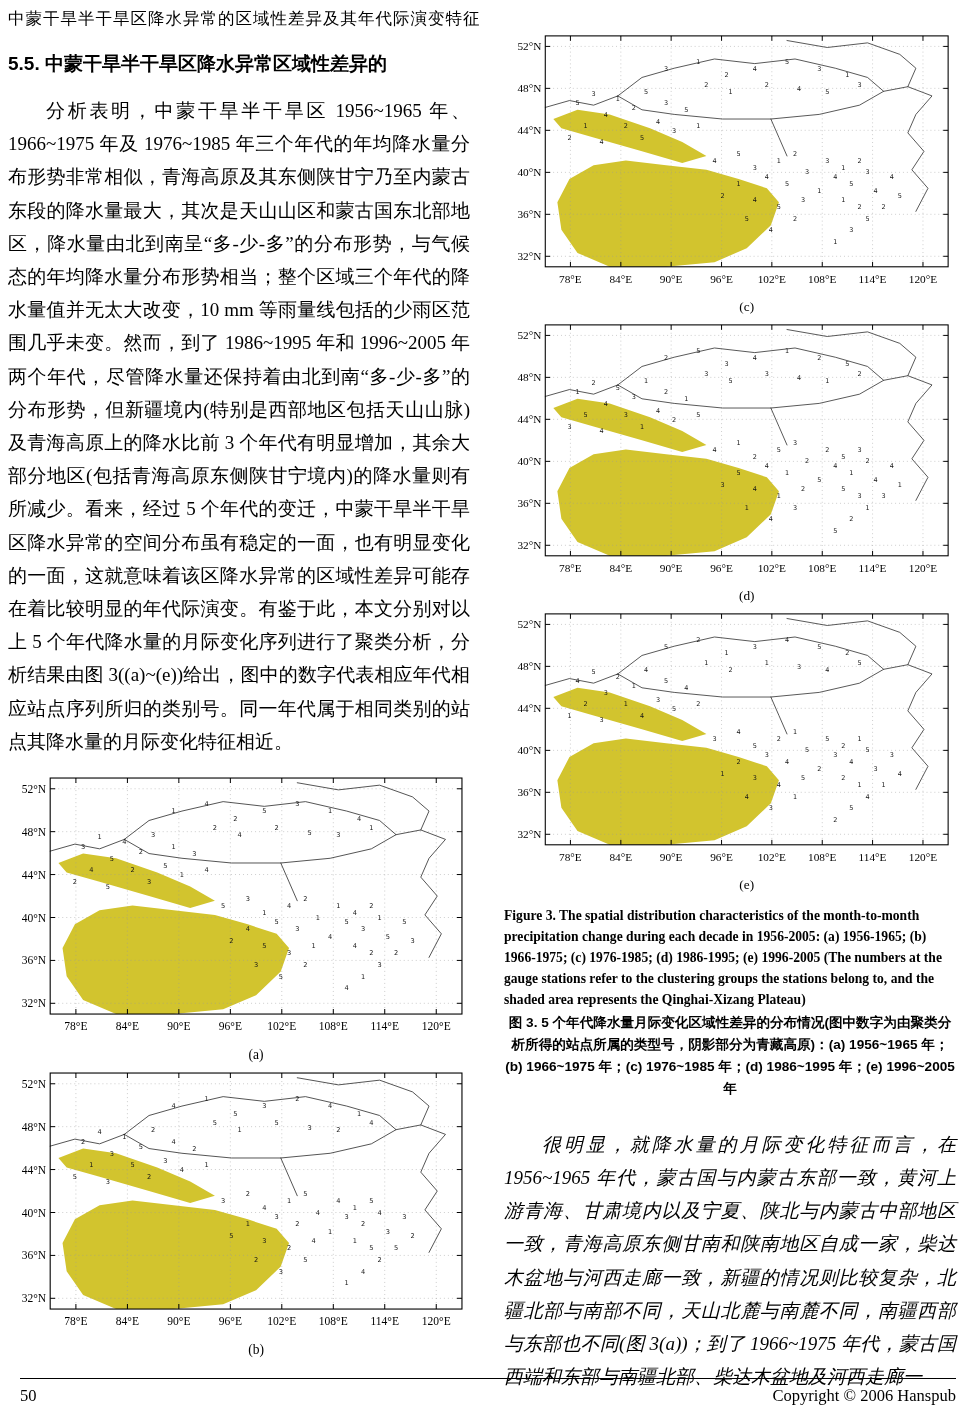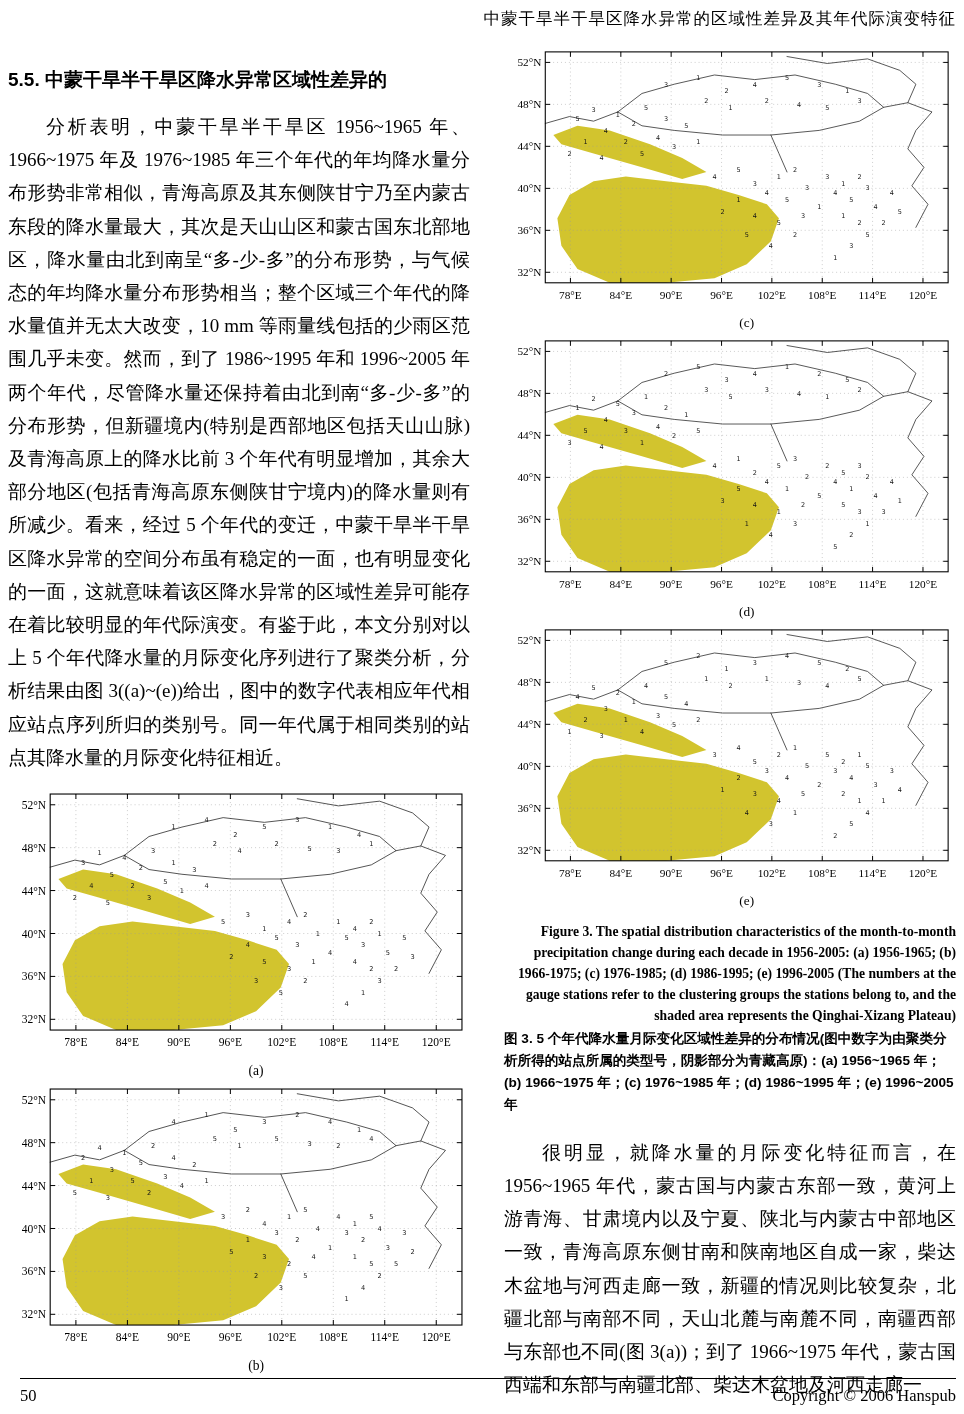--- a/index.html
+++ b/index.html
@@ -5,22 +5,22 @@
   * { margin: 0; padding: 0; box-sizing: border-box; }
   html,body { background: #ffffff; }
   body {
     width: 964px; height: 1414px;
     position: relative; overflow: hidden;
     font-family: "Liberation Serif", "DejaVu Serif", serif;
     color: #000;
   }
   .page { padding: 8px 8px 0 8px; height: 100%; position: relative; }
   .running-title {
-    text-align: right; font-size: 16.5px; letter-spacing: 1px;
-    margin-bottom: 16px;
+    text-align: left; font-size: 16.5px; letter-spacing: 1px;
+    margin-bottom: 0;
   }
   .columns { display: flex; gap: 34px; }
   .col-left { width: 462px; flex: 0 0 462px; }
   .col-right { width: 452px; flex: 0 0 452px; }
 
   .section-heading {
     font-family: "Liberation Sans", "DejaVu Sans", sans-serif;
     font-weight: bold; font-size: 19px; line-height: 40px;
     margin: 14px 0 10px 0;
   }
@@ -30,28 +30,28 @@
     font-size: 19px; line-height: 33.2px;
     text-align: justify; text-justify: inter-character;
     text-indent: 2em;
   }
 
   .figure-map { width: 100%; }
   .figure-map svg { display: block; width: 100%; }
 
   .caption-en {
     font-weight: bold; font-size: 13.6px; line-height: 21px;
-    text-align: right; margin-top: 10px;
+    text-align: left; margin-top: 10px;
   }
   .caption-zh {
     font-family: "Liberation Sans", "DejaVu Sans", sans-serif;
     font-weight: bold; font-size: 13.6px; line-height: 22px;
-    margin-top: 2px;
-  }
-  .right-paragraph { margin-top: 20px; }
+    text-align: center; margin-top: 2px;
+  }
+  .right-paragraph { margin-top: 28px; font-style: italic; }
 
   .footer {
     position: absolute; left: 20px; right: 8px; bottom: 8px;
     border-top: 1.2px solid #000; padding-top: 7px;
     display: flex; justify-content: space-between;
     font-size: 16.5px;
   }
 
   
   .grid  { stroke: #9a9a9a; stroke-width: 0.5; stroke-dasharray: 1 3; }

